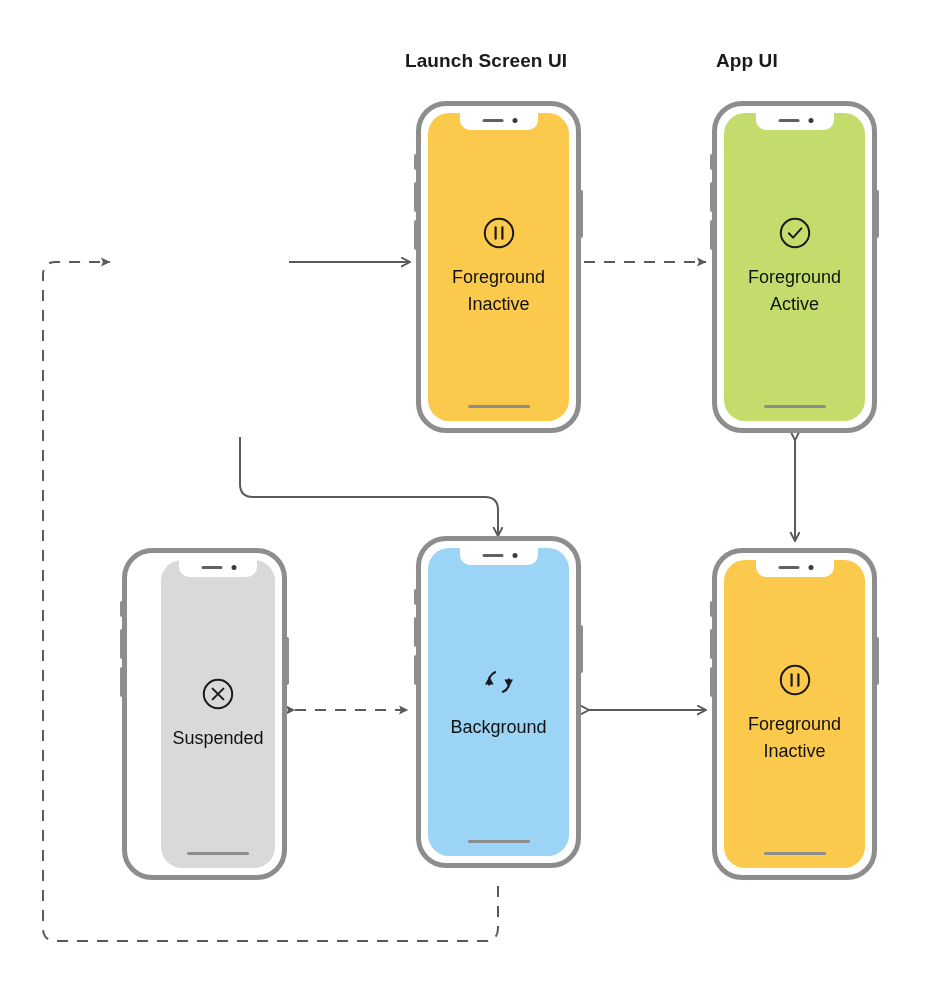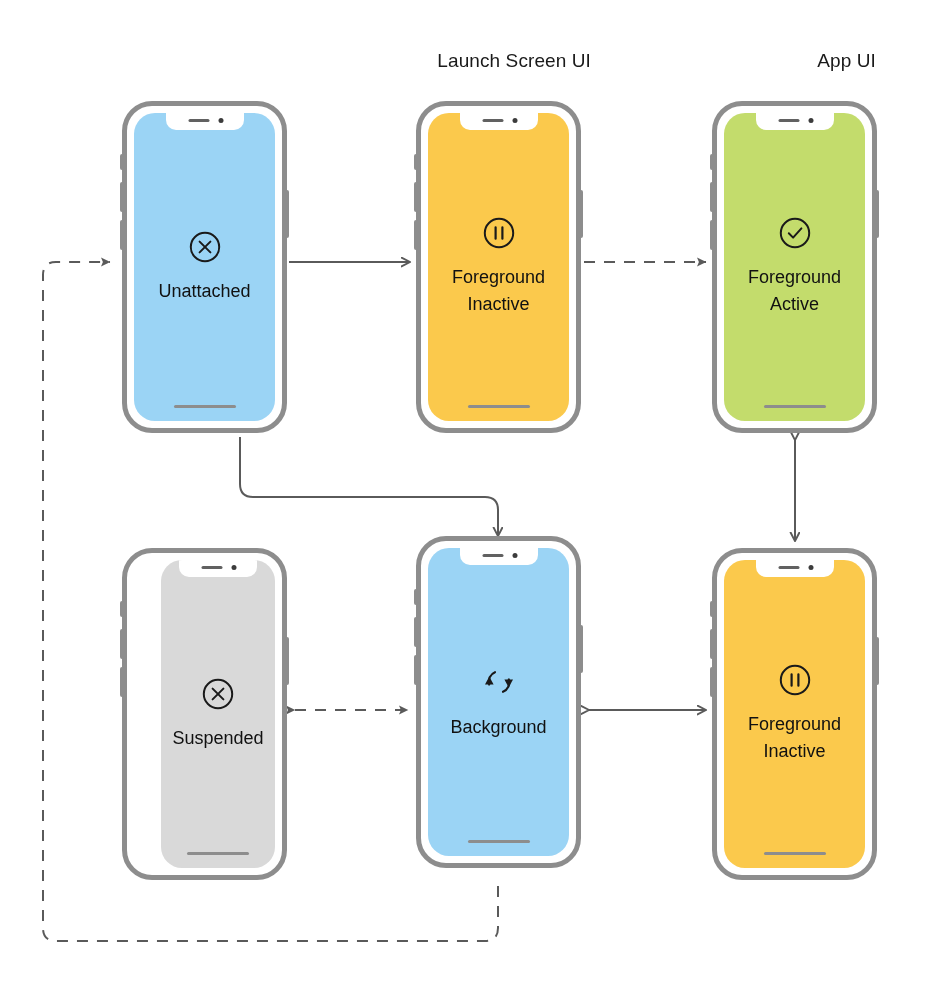--- a/index.html
+++ b/index.html
@@ -20,22 +20,23 @@
     position: absolute;
     inset: 0;
   }
 
   
   .col-header {
     position: absolute;
     font-size: 19px;
     color: #1a1a1a;
     white-space: nowrap;
-    text-align: right;
+    text-align: left;
     letter-spacing: 0.1px;
+    font-weight: bold;
   }
 
   
   #connectors {
     position: absolute;
     left: 0;
     top: 0;
     width: 930px;
     height: 989px;
     pointer-events: none;
@@ -193,46 +194,20 @@
       <line x1="795" y1="440" x2="795" y2="541" marker-start="url(#openArrow)" marker-end="url(#openArrow)"></line>
 
       <line x1="295" y1="710" x2="408" y2="710" stroke-dasharray="11 9" marker-start="url(#fillArrowStart)" marker-end="url(#fillArrow)"></line>
 
       <line x1="589" y1="710" x2="706" y2="710" marker-start="url(#openArrow)" marker-end="url(#openArrow)"></line>
 
       <path d="M 498,886 L 498,928 Q 498,941 485,941 L 56,941 Q 43,941 43,928 L 43,275 Q 43,262 56,262 L 110,262" stroke-dasharray="11 9" marker-end="url(#fillArrow)"></path>
     </g>
   </svg>
 
-  <div class="phone" style="left:122px; top:101px;">
-    <div class="phone-body">
-      <div class="btn-side btn-mute"></div>
-      <div class="btn-side btn-volup"></div>
-      <div class="btn-side btn-voldn"></div>
-      <div class="btn-side btn-power"></div>
-      <div class="phone-inner">
-        <div class="phone-screen" style="background:#9bd4f5;">
-          <div class="notch">
-            <div class="notch-speaker"></div>
-            <div class="notch-camera"></div>
-          </div>
-          <div class="screen-content">
-            <span class="state-icon">
-              <svg width="34" height="34" viewBox="0 0 34 34">
-                <circle cx="17" cy="17" r="14.2" fill="none" stroke="#1a1a1a" stroke-width="2"></circle>
-                <path d="M11.6,11.6 L22.4,22.4 M22.4,11.6 L11.6,22.4" stroke="#1a1a1a" stroke-width="2" stroke-linecap="round"></path>
-              </svg>
-            </span>
-            <div class="state-label">Unattached</div>
-          </div>
-          <div class="home-indicator"></div>
-        </div>
-      </div>
-    </div>
-  </div>
 
   <div class="phone" style="left:416px; top:101px;">
     <div class="phone-body">
       <div class="btn-side btn-mute"></div>
       <div class="btn-side btn-volup"></div>
       <div class="btn-side btn-voldn"></div>
       <div class="btn-side btn-power"></div>
       <div class="phone-inner">
         <div class="phone-screen" style="background:#fbc94c;">
           <div class="notch">

